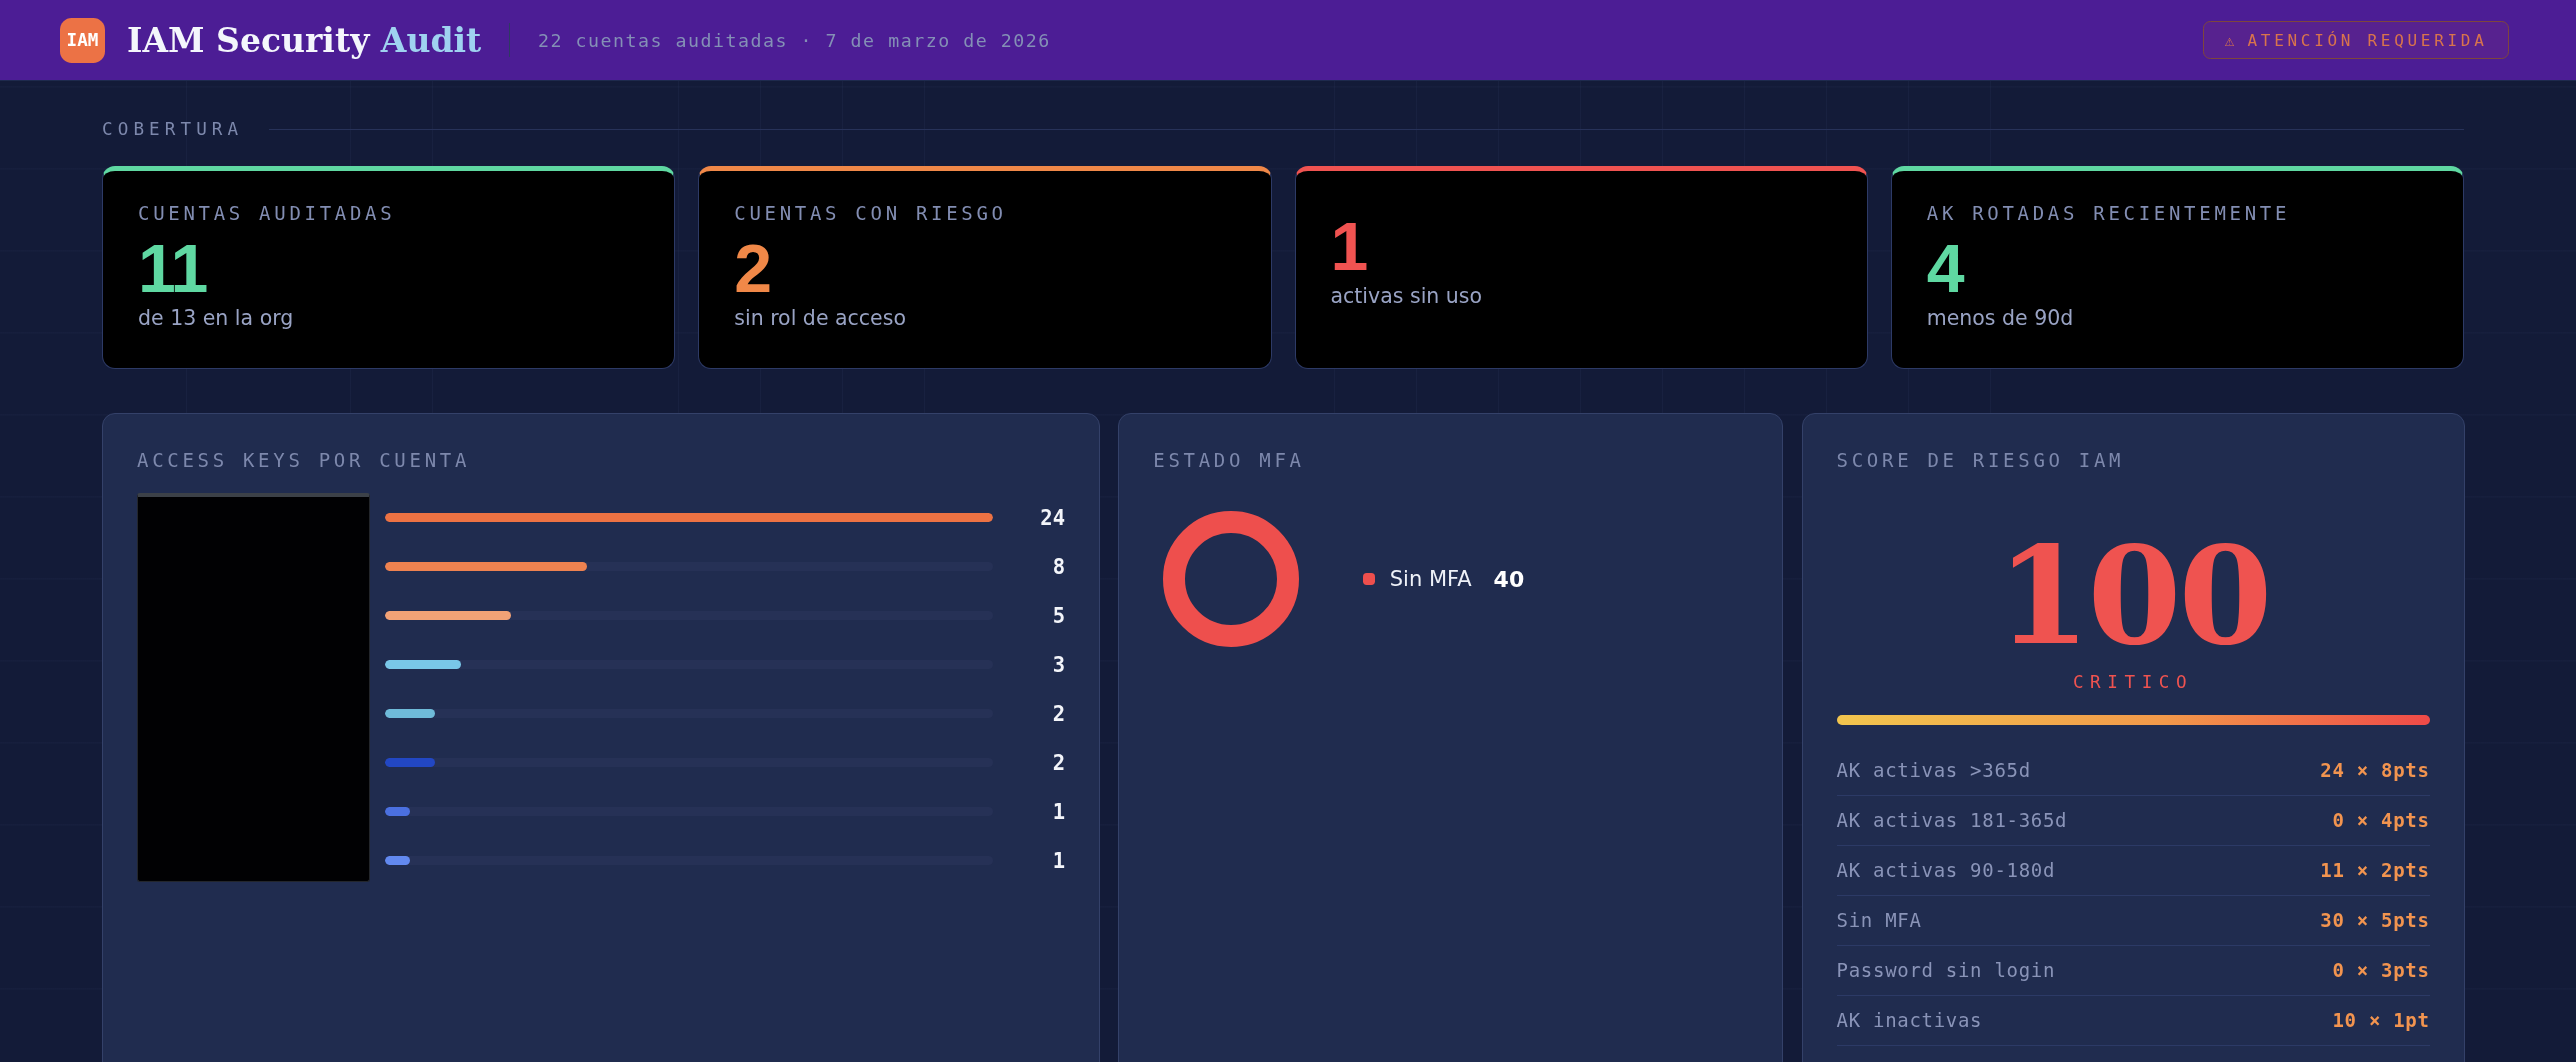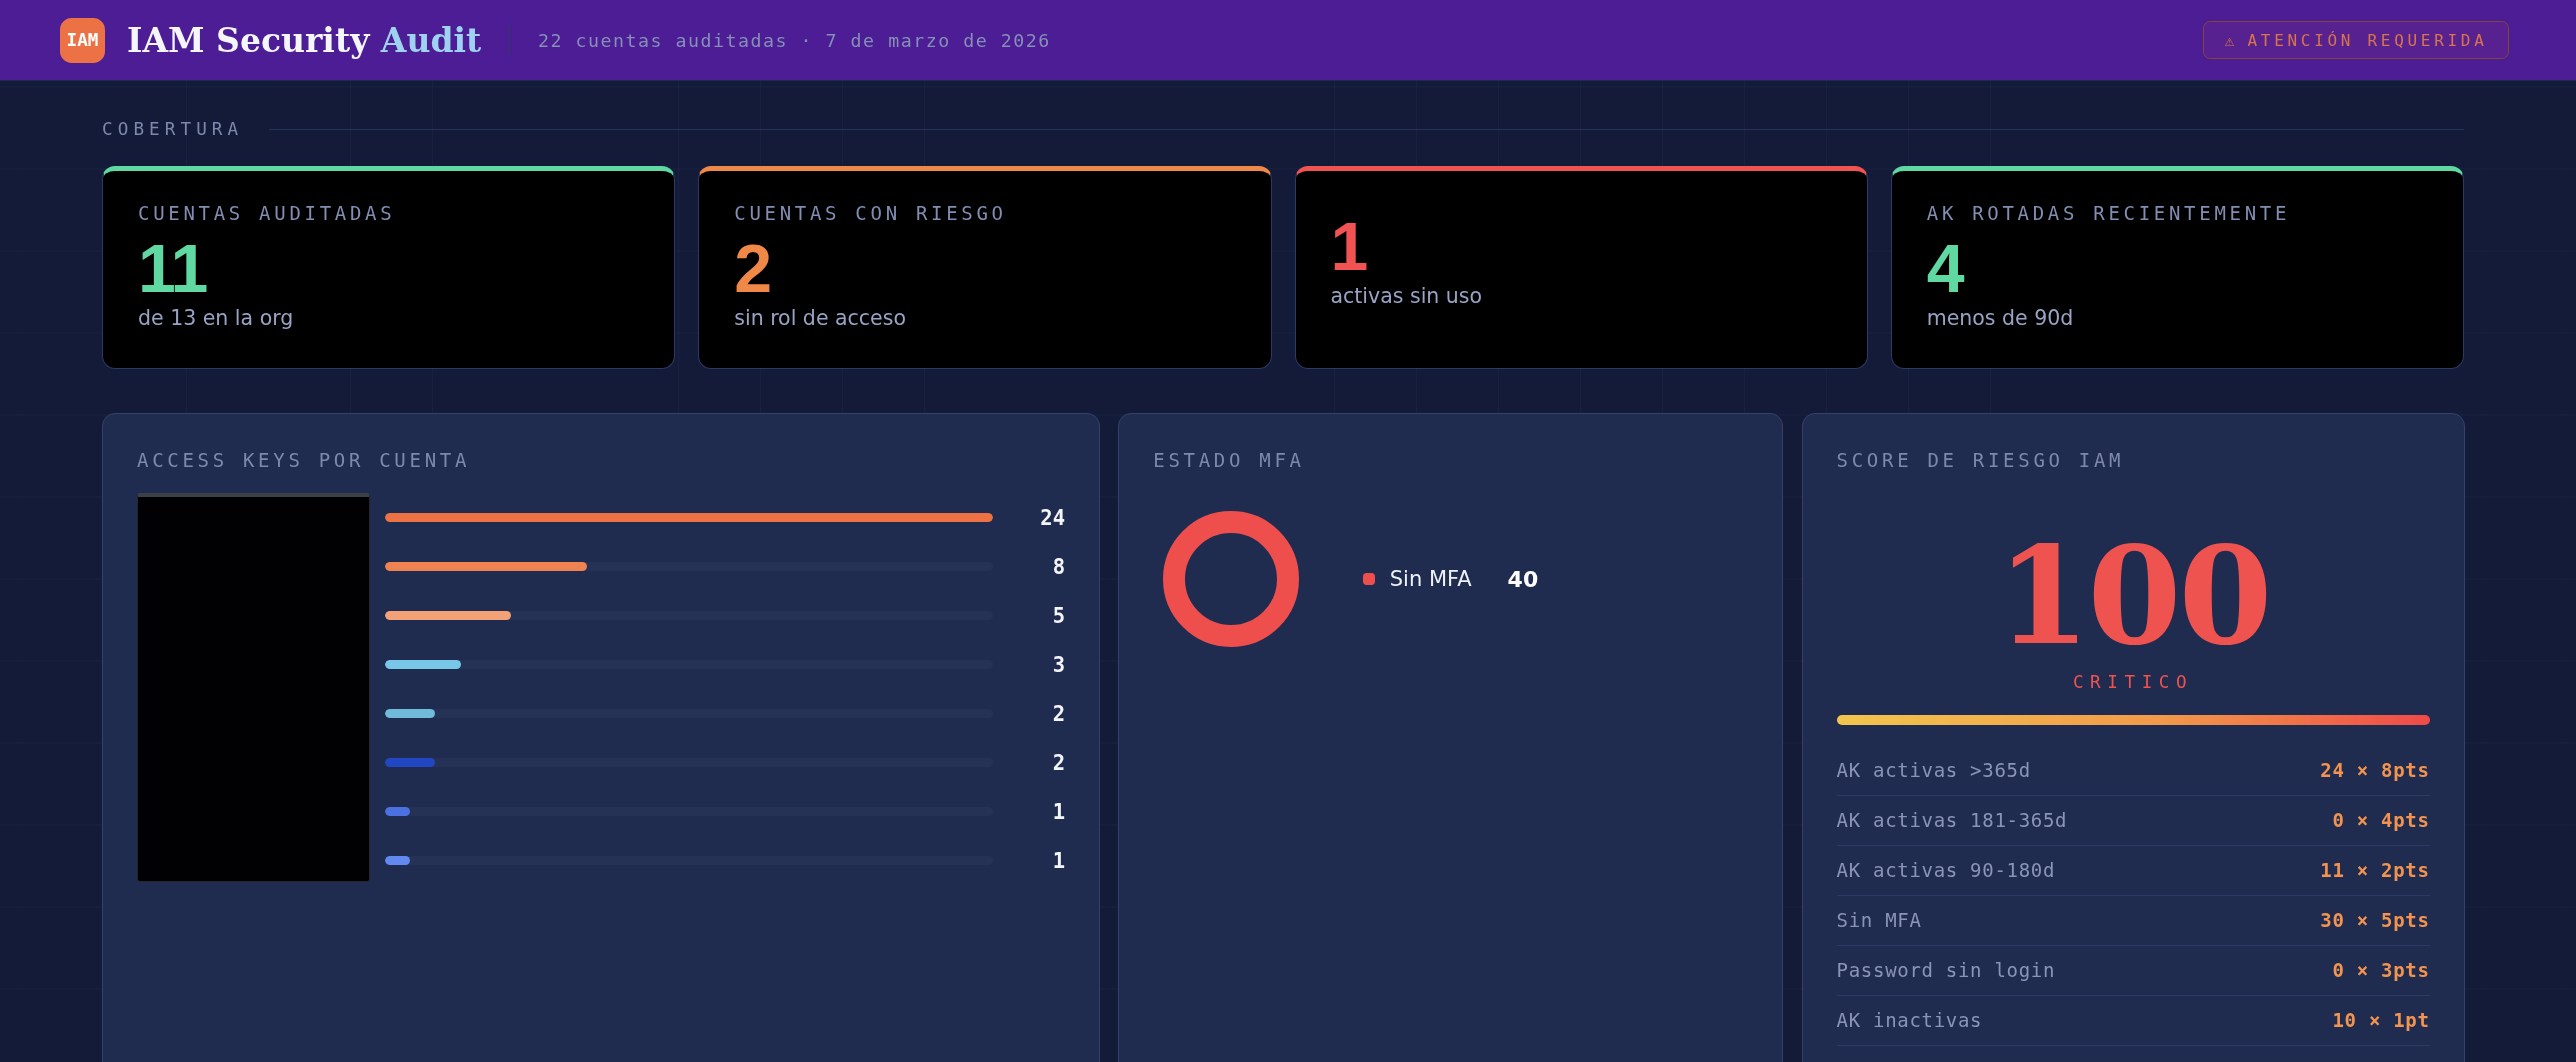--- a/index.html
+++ b/index.html
@@ -77,21 +77,21 @@
   .bar-track { flex:1; height:9.5px; border-radius:5.1px; background:#263156; overflow:hidden; }
   .bar-fill { height:100%; border-radius:5.1px; }
   .bar-val { width:53px; margin-left:19px; text-align:right; font-family:"DejaVu Sans Mono", monospace; font-weight:bold; font-size:20.5px; color:#f3f5fa; }
 
   
   .mfa-row { display:flex; align-items:center; margin-top:40px; }
   .donut { width:136px; height:136px; border-radius:50%; border:22px solid #ee4f4d; margin-left:9.5px; flex:none; }
   .mfa-legend { display:flex; align-items:center; margin-left:64px; }
   .legend-swatch { width:12.4px; height:12.4px; border-radius:3.7px; background:#ee4f4d; flex:none; }
   .legend-label { font-size:21px; color:#eef1f8; margin-left:14.6px; }
-  .legend-value { font-size:22px; font-weight:bold; color:#ffffff; margin-left:36px; }
+  .legend-value { font-size:22px; font-weight:bold; color:#ffffff; margin-left:22px; }
 
   
   .risk-score { font-family:"DejaVu Serif", serif; font-weight:bold; font-size:135px; line-height:1; letter-spacing:-2.9px; color:#ef5350; text-align:center; margin-top:57px; }
   .risk-level { font-family:"DejaVu Sans Mono", monospace; font-size:17.6px; letter-spacing:6.6px; color:#ef5350; text-align:center; margin-top:8.8px; }
   .risk-meter { height:10.2px; border-radius:5.1px; margin-top:23.4px; background:linear-gradient(90deg,#f2c54e,#f2994a 55%,#ef4a48); }
   .risk-rows { list-style:none; margin-top:20.5px; }
   .risk-row { height:50px; display:flex; align-items:center; justify-content:space-between; border-bottom:0.7px solid #2c3a66; }
   .risk-row-label { font-family:"DejaVu Sans Mono", monospace; font-size:19px; color:#8a94b8; letter-spacing:0.7px; }
   .risk-row-value { font-family:"DejaVu Sans Mono", monospace; font-size:19px; font-weight:bold; color:#f2944f; letter-spacing:0.7px; }
 </style>

